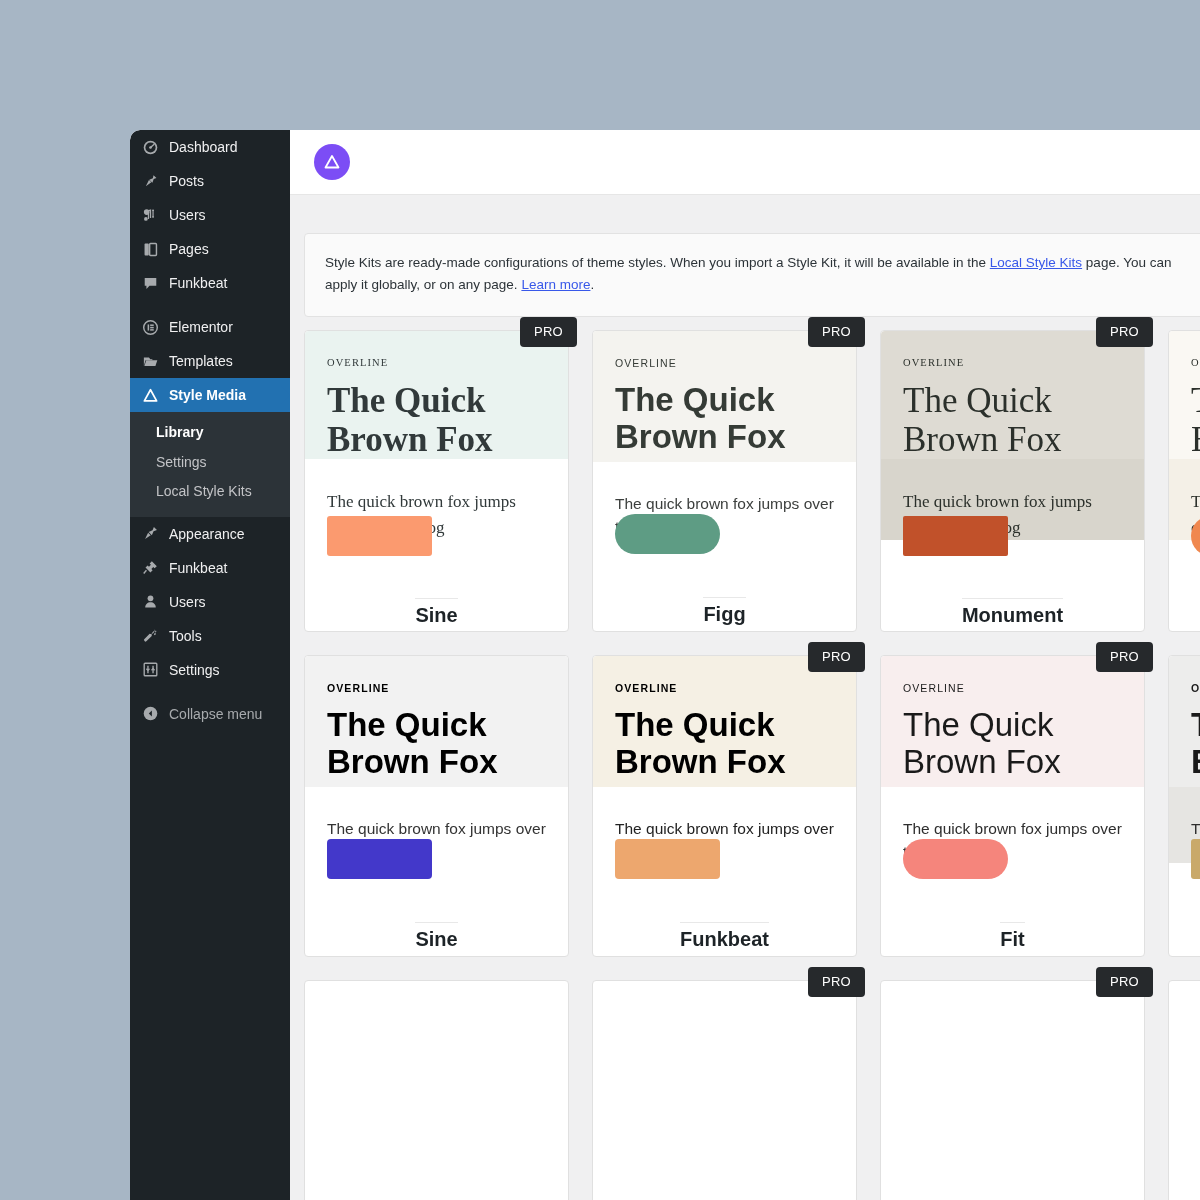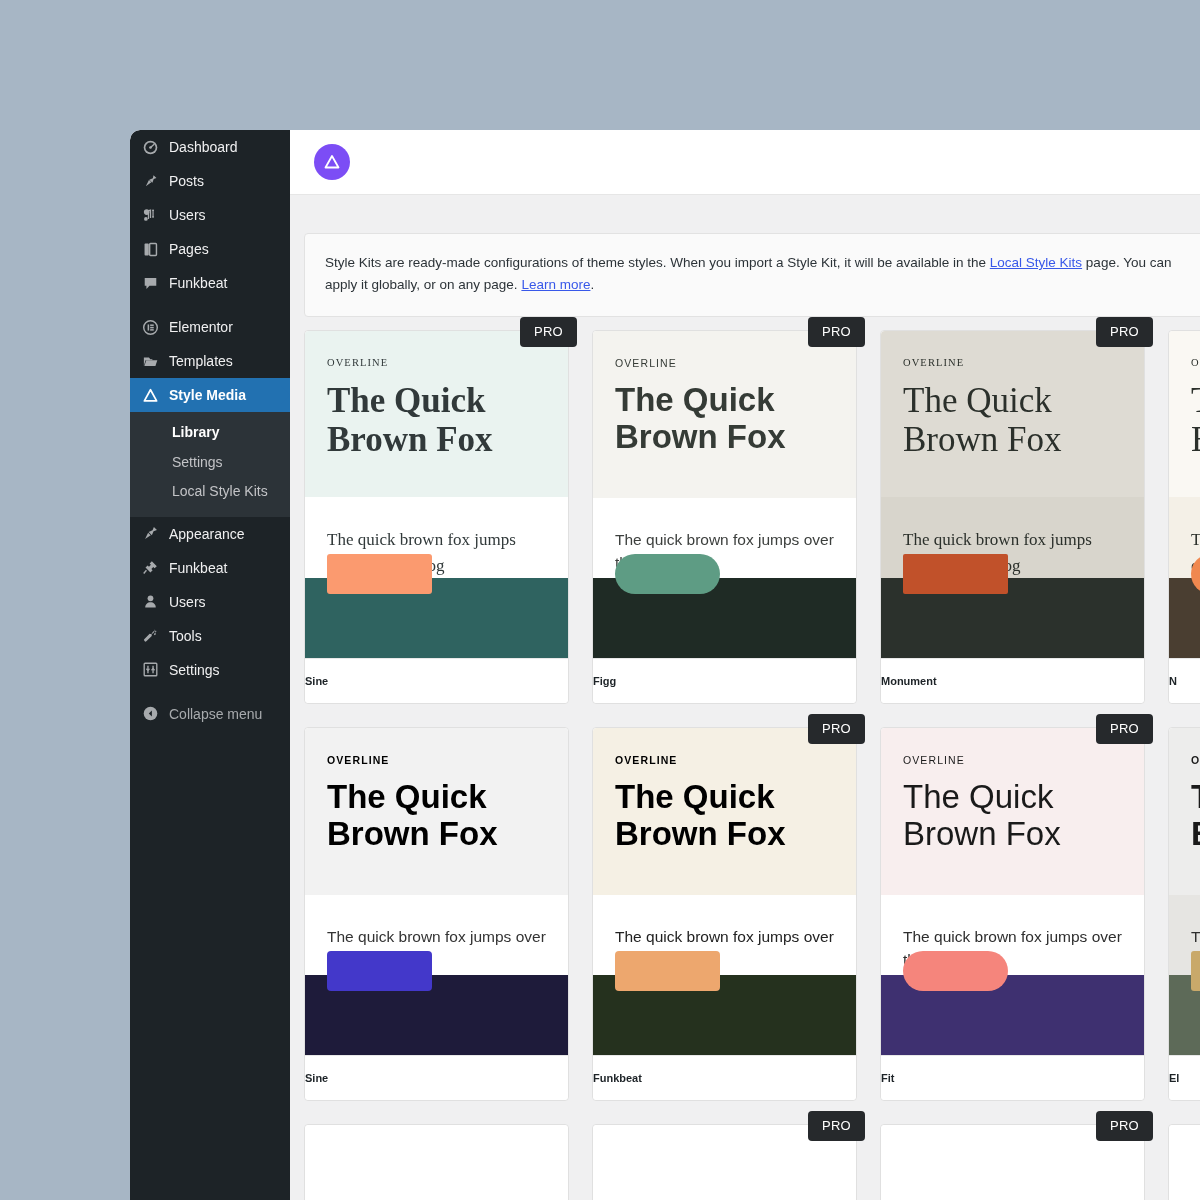--- a/index.html
+++ b/index.html
@@ -42,21 +42,21 @@
     background: #2271b1; color: #fff; font-weight: 600;
     position: relative;
   }
   .menu-item.current .ico { color: #fff; }
   .menu-item.current::after {
     content: ""; position: absolute; right: -9px; top: 50%;
     margin-top: -9px;
     border: 9px solid transparent; border-left-color: #2271b1;
   }
   .menu-gap { height: 10px; }
-  .submenu { background: #2c3338; padding: 6px 0 10px 16px; }
+  .submenu { background: #2c3338; padding: 6px 0 10px 0; }
   .submenu-item {
     padding: 5px 0 5px 26px; font-size: 14px; color: #c3c4c7; line-height: 1.4;
   }
   .submenu-item.current { color: #fff; font-weight: 700; }
   .collapse { color: #a7aaad; }
   .collapse .ico { color: #a7aaad; }
 
   
   .content {
     position: absolute; left: 160px; top: 0;
@@ -91,24 +91,24 @@
     display: grid;
     grid-template-columns: repeat(4, 265px);
     gap: 23px;
   }
   .kit {
     position: relative;
     background: #fff;
     border: 1px solid #e0e0e0;
     border-radius: 4px;
     overflow: visible;
-    height: 374px;
+    height: 302px;
   }
   .kit-inner { overflow: hidden; border-radius: 4px; height: 100%;
-               display: flex; flex-direction: column; }
+               display: flex; flex-direction: column; align-items: center; }
   .pro-badge {
     position: absolute; right: -9px; top: -14px;
     background: #26292c; color: #fff;
     font-size: 13px; letter-spacing: .3px;
     padding: 7px 14px 8px; border-radius: 4px;
     z-index: 5;
   }
   .kit-head { padding: 26px 22px 0 22px; height: 167px; }
   .kit-overline {
     font-size: 10.5px; letter-spacing: 1.1px; margin-bottom: 13px;
@@ -117,21 +117,21 @@
   .kit-body { flex: 1 1 auto; padding: 30px 22px 0 22px; position: relative; }
   .kit-para { font-size: 15.5px; line-height: 1.5; }
   .kit-btn {
     position: absolute; left: 22px; bottom: -16px;
     width: 105px; height: 40px; z-index: 2;
   }
   .kit-foot { height: 80px; }
   .kit-label {
     height: 45px; background: #fff; border-top: 1px solid #e8e8e8;
     display: flex; align-items: center; 
-    font-size: 11px; font-weight: 700; color: #1d2327;
+    font-size: 20px; font-weight: 700; color: #1d2327;
     font-family: "Liberation Sans", sans-serif;
   }
   
   .f-serif { font-family: "Liberation Serif", serif; }
   .f-sans  { font-family: "Liberation Sans", sans-serif; }
 </style>
 </head>
 <body>
 
 <div id="root">

